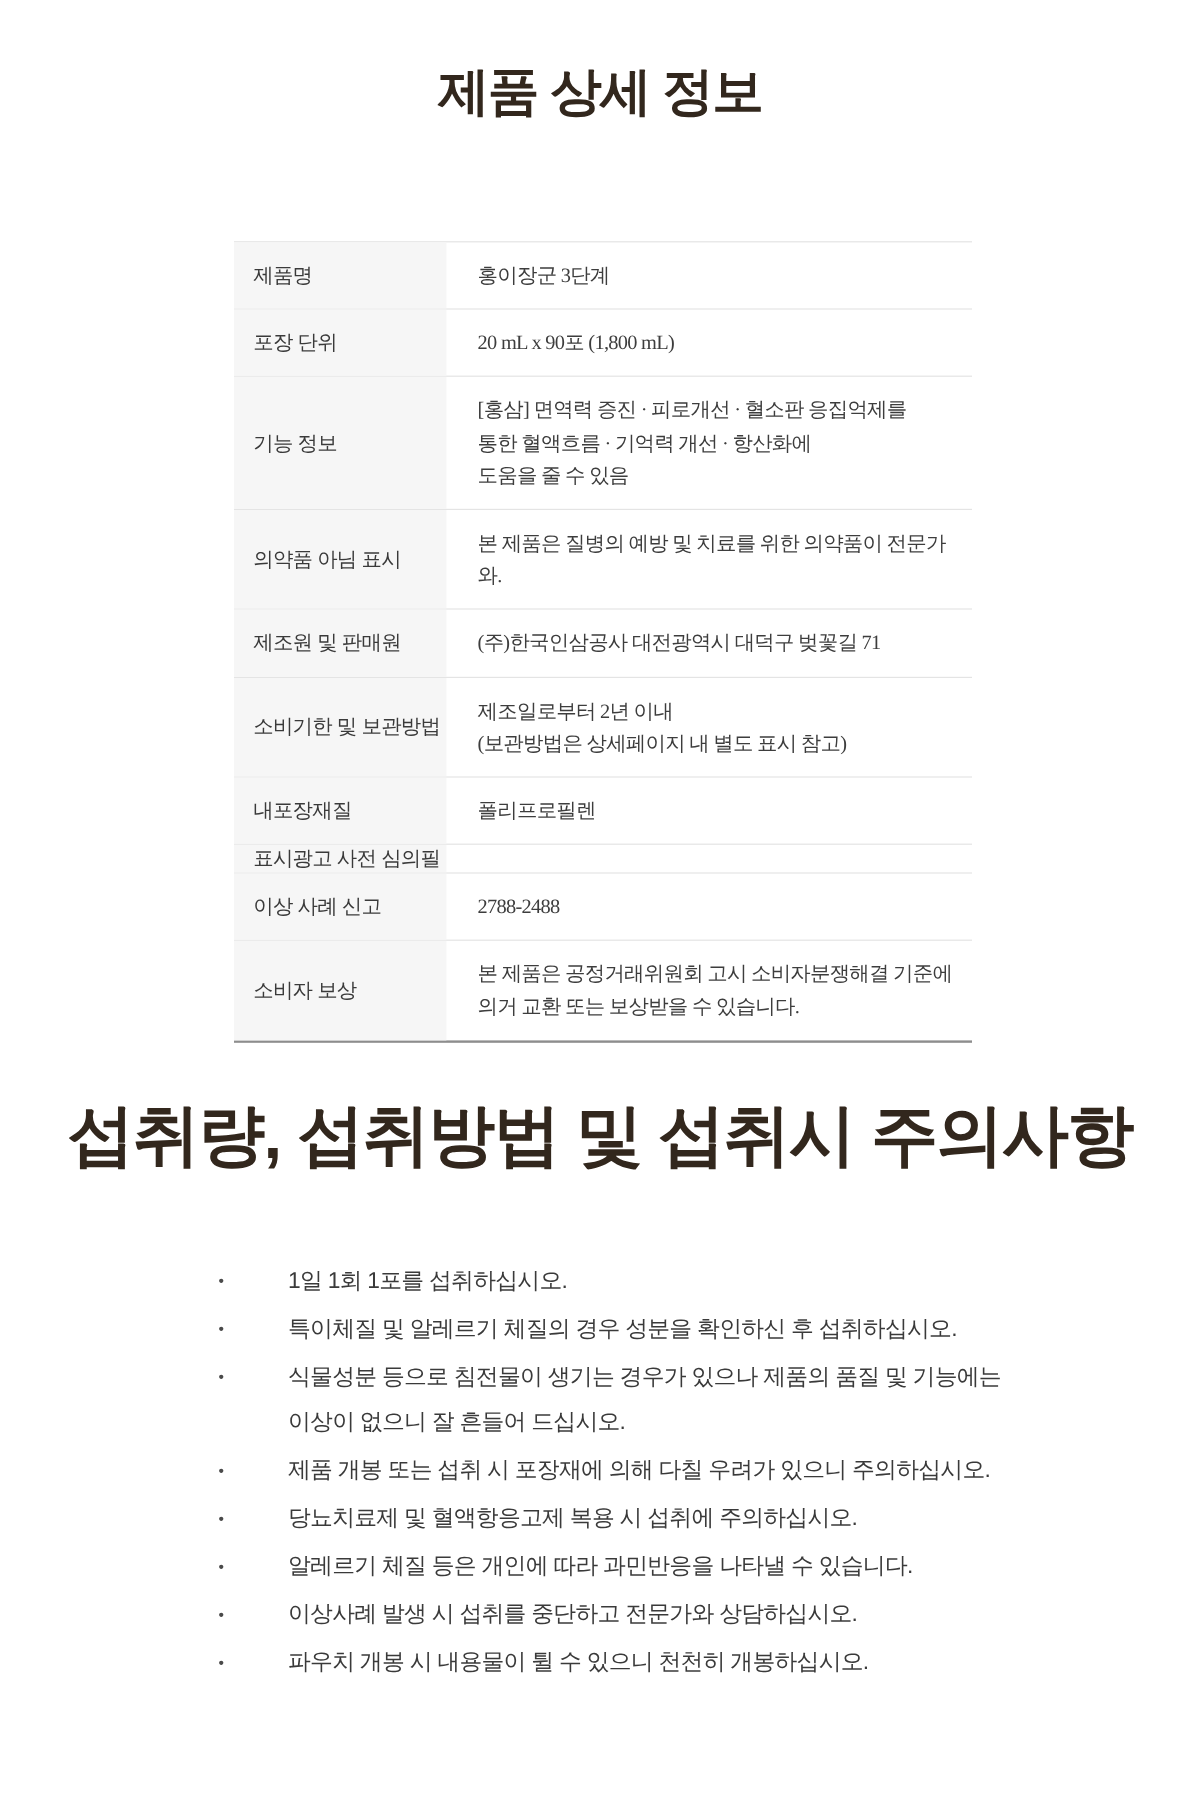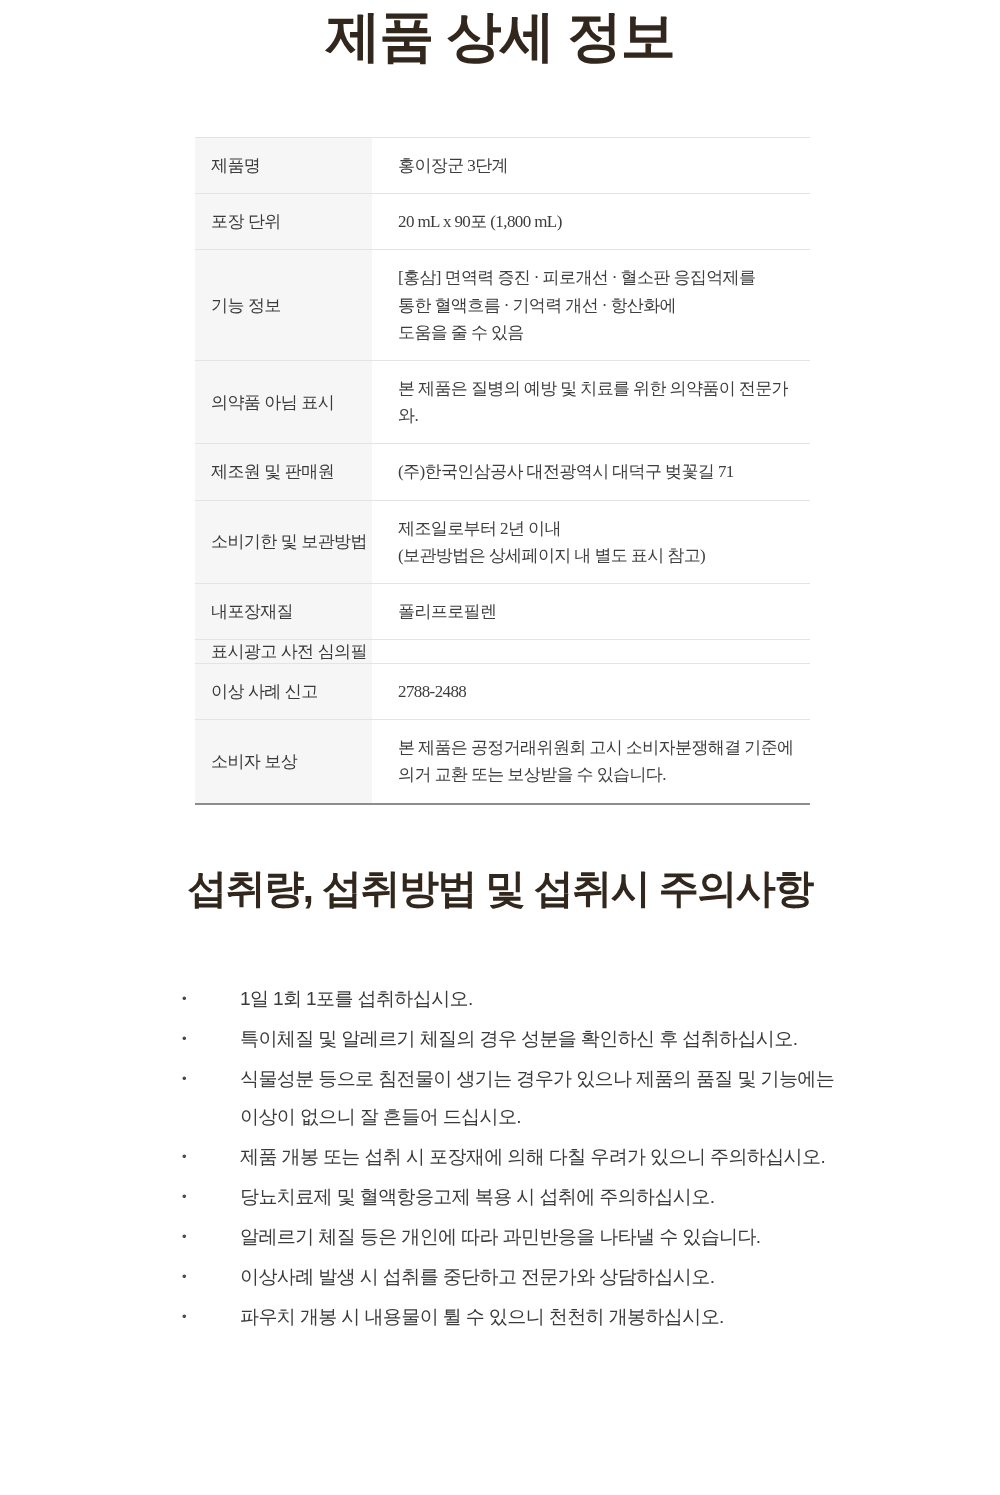--- a/index.html
+++ b/index.html
@@ -14,27 +14,27 @@
     color:#3c3c3c;
     overflow:hidden;
   }
   
   .big-title {
     text-align:center;
     font-weight:800;
     color:#32271d;
     letter-spacing:-1.5px;
   }
-  .title-1 { font-size:55px; }
-  .title-2 { margin-top:56px; font-size:40px; }
+  .title-1 { padding-top:48px; font-size:43px; }
+  .title-2 { margin-top:40px; font-size:56px; }
 
   
   .info-table {
     width:615px;
-    margin:63px 0 0 195px;
+    margin:95px 0 0 195px;
     border-top:1px solid #e4e4e4;
     border-bottom:2px solid #8d8d8d;
     font-size:17px;
     color:#3d3d3d;
     letter-spacing:-0.6px;
   }
   .info-row {
     display:flex;
     align-items:stretch;
     border-bottom:1px solid #e4e4e4;

